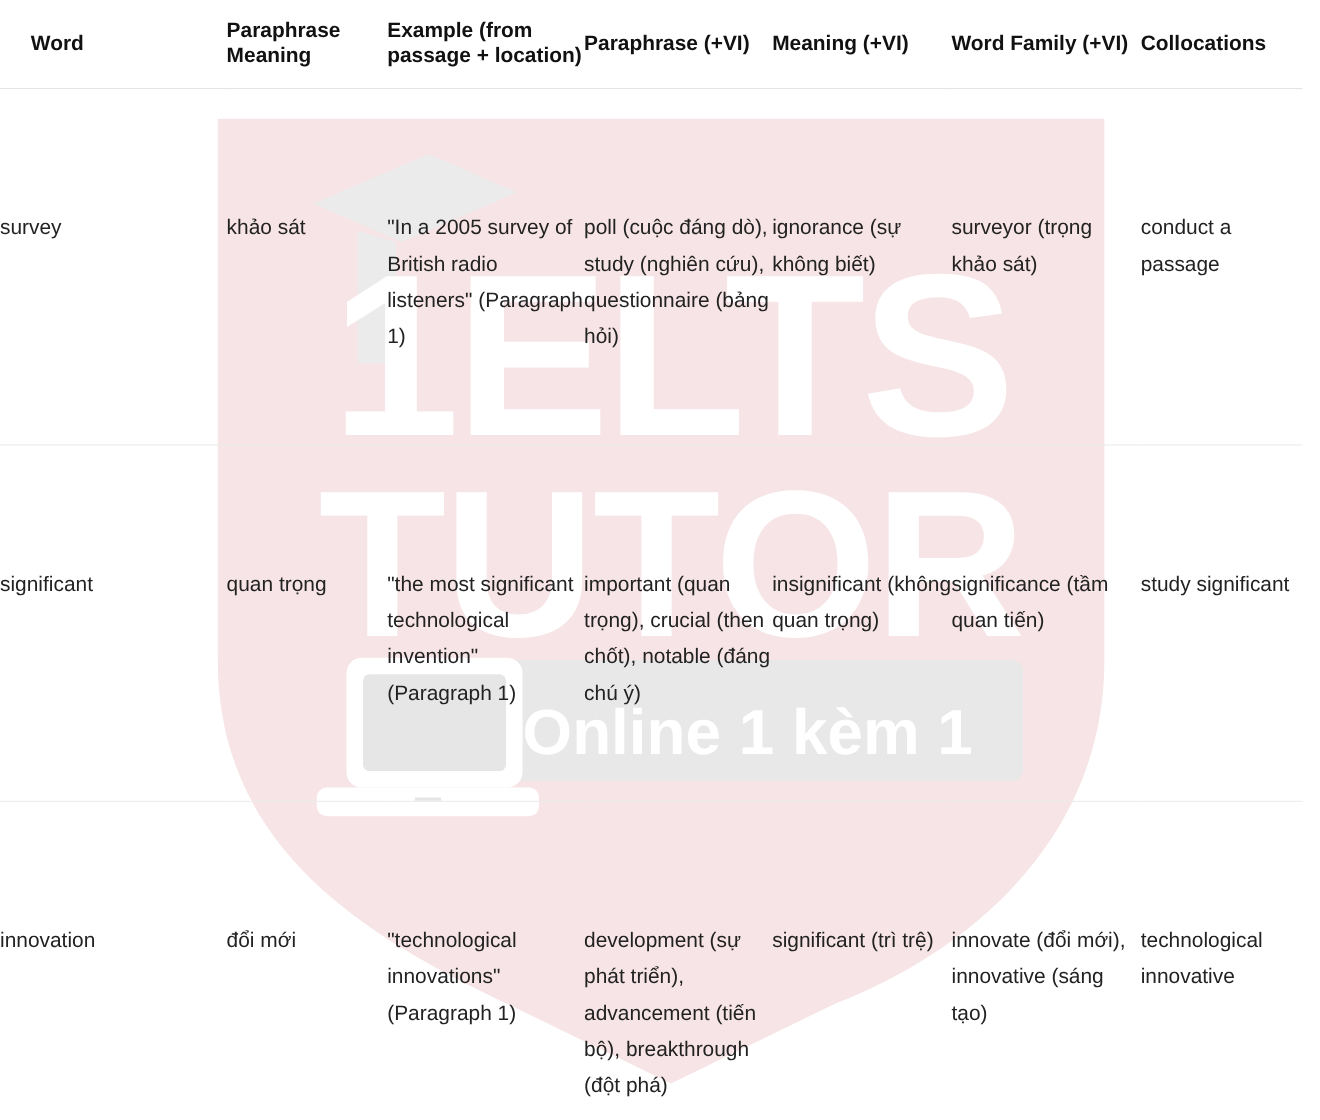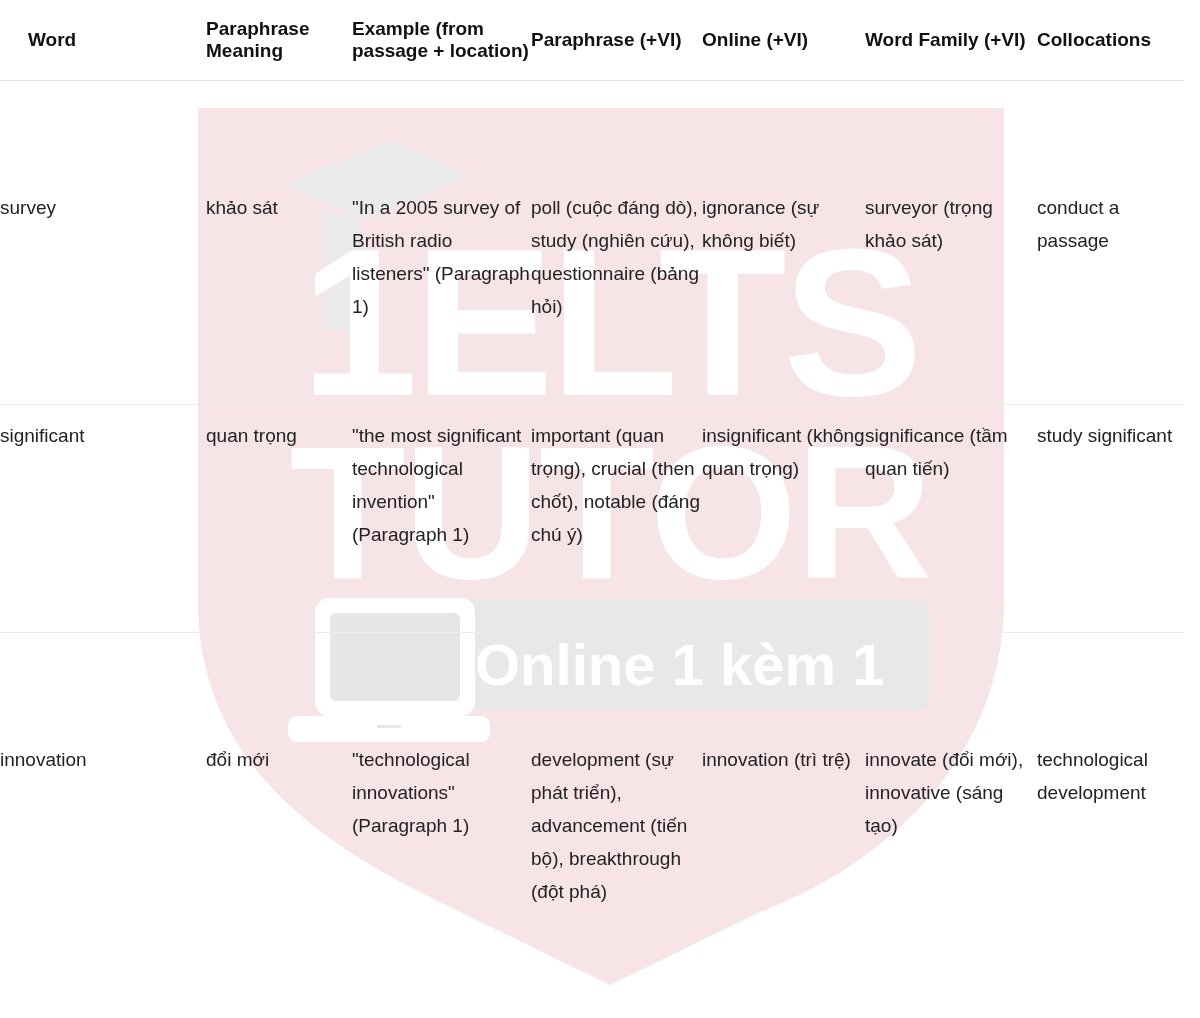--- a/index.html
+++ b/index.html
@@ -48,21 +48,21 @@
       font-size: 19px;
       line-height: 33px;
       vertical-align: top;
       padding: 0;
       border-bottom: 1px solid #ececec;
       color: #222;
     }
     .vocab-table tbody tr:last-child td { border-bottom: none; }
     .th-word    { padding-left: 28px !important; }
     .row-survey td       { height: 227px; padding-top: 96px; }
-    .row-significant td  { height: 227px; }
+    .row-significant td  { height: 227px; padding-top: 96px; }
     .row-innovation td   { height: 260px; padding-top: 96px; }
     .cell-inner { padding-top: 14px; }
     .c-word   { padding-left: 44px; margin-left: 28px; }
   </style>
 </head>
 <body>
 
 <svg class="watermark" viewBox="0 0 1200 1018" xmlns="http://www.w3.org/2000/svg">
 
   <path d="M198 108 L1004 108 L1004 600 C1004 770 870 870 760 912 L610 985 L460 912 C330 850 198 770 198 600 Z" fill="#f7e4e6"></path>
@@ -95,21 +95,21 @@
     <col style="width:163px">
     <col style="width:172px">
     <col style="width:147px">
   </colgroup>
   <thead>
     <tr>
       <th class="th-word">Word</th>
       <th>Paraphrase Meaning</th>
       <th>Example (from passage + location)</th>
       <th>Paraphrase (+VI)</th>
-      <th>Online (+VI)</th>
+      <th>Meaning (+VI)</th>
       <th>Word Family (+VI)</th>
       <th>Collocations</th>
     </tr>
   </thead>
   <tbody>
     <tr class="row-survey">
       <td class="c-word">
           <div class="cell-inner">survey</div>
         </td>
       <td>
@@ -161,24 +161,24 @@
       <td>
           <div class="cell-inner">đổi mới</div>
         </td>
       <td>
           <div class="cell-inner">"technological innovations" (Paragraph 1)</div>
         </td>
       <td>
           <div class="cell-inner">development (sự phát triển), advancement (tiến bộ), breakthrough (đột phá)</div>
         </td>
       <td>
-          <div class="cell-inner">innovation (trì trệ)</div>
+          <div class="cell-inner">significant (trì trệ)</div>
         </td>
       <td>
           <div class="cell-inner">innovate (đổi mới), innovative (sáng tạo)</div>
         </td>
       <td>
-          <div class="cell-inner">technological development</div>
+          <div class="cell-inner">technological innovative</div>
         </td>
     </tr>
 
   </tbody>
 </table>
 
 </body></html>

